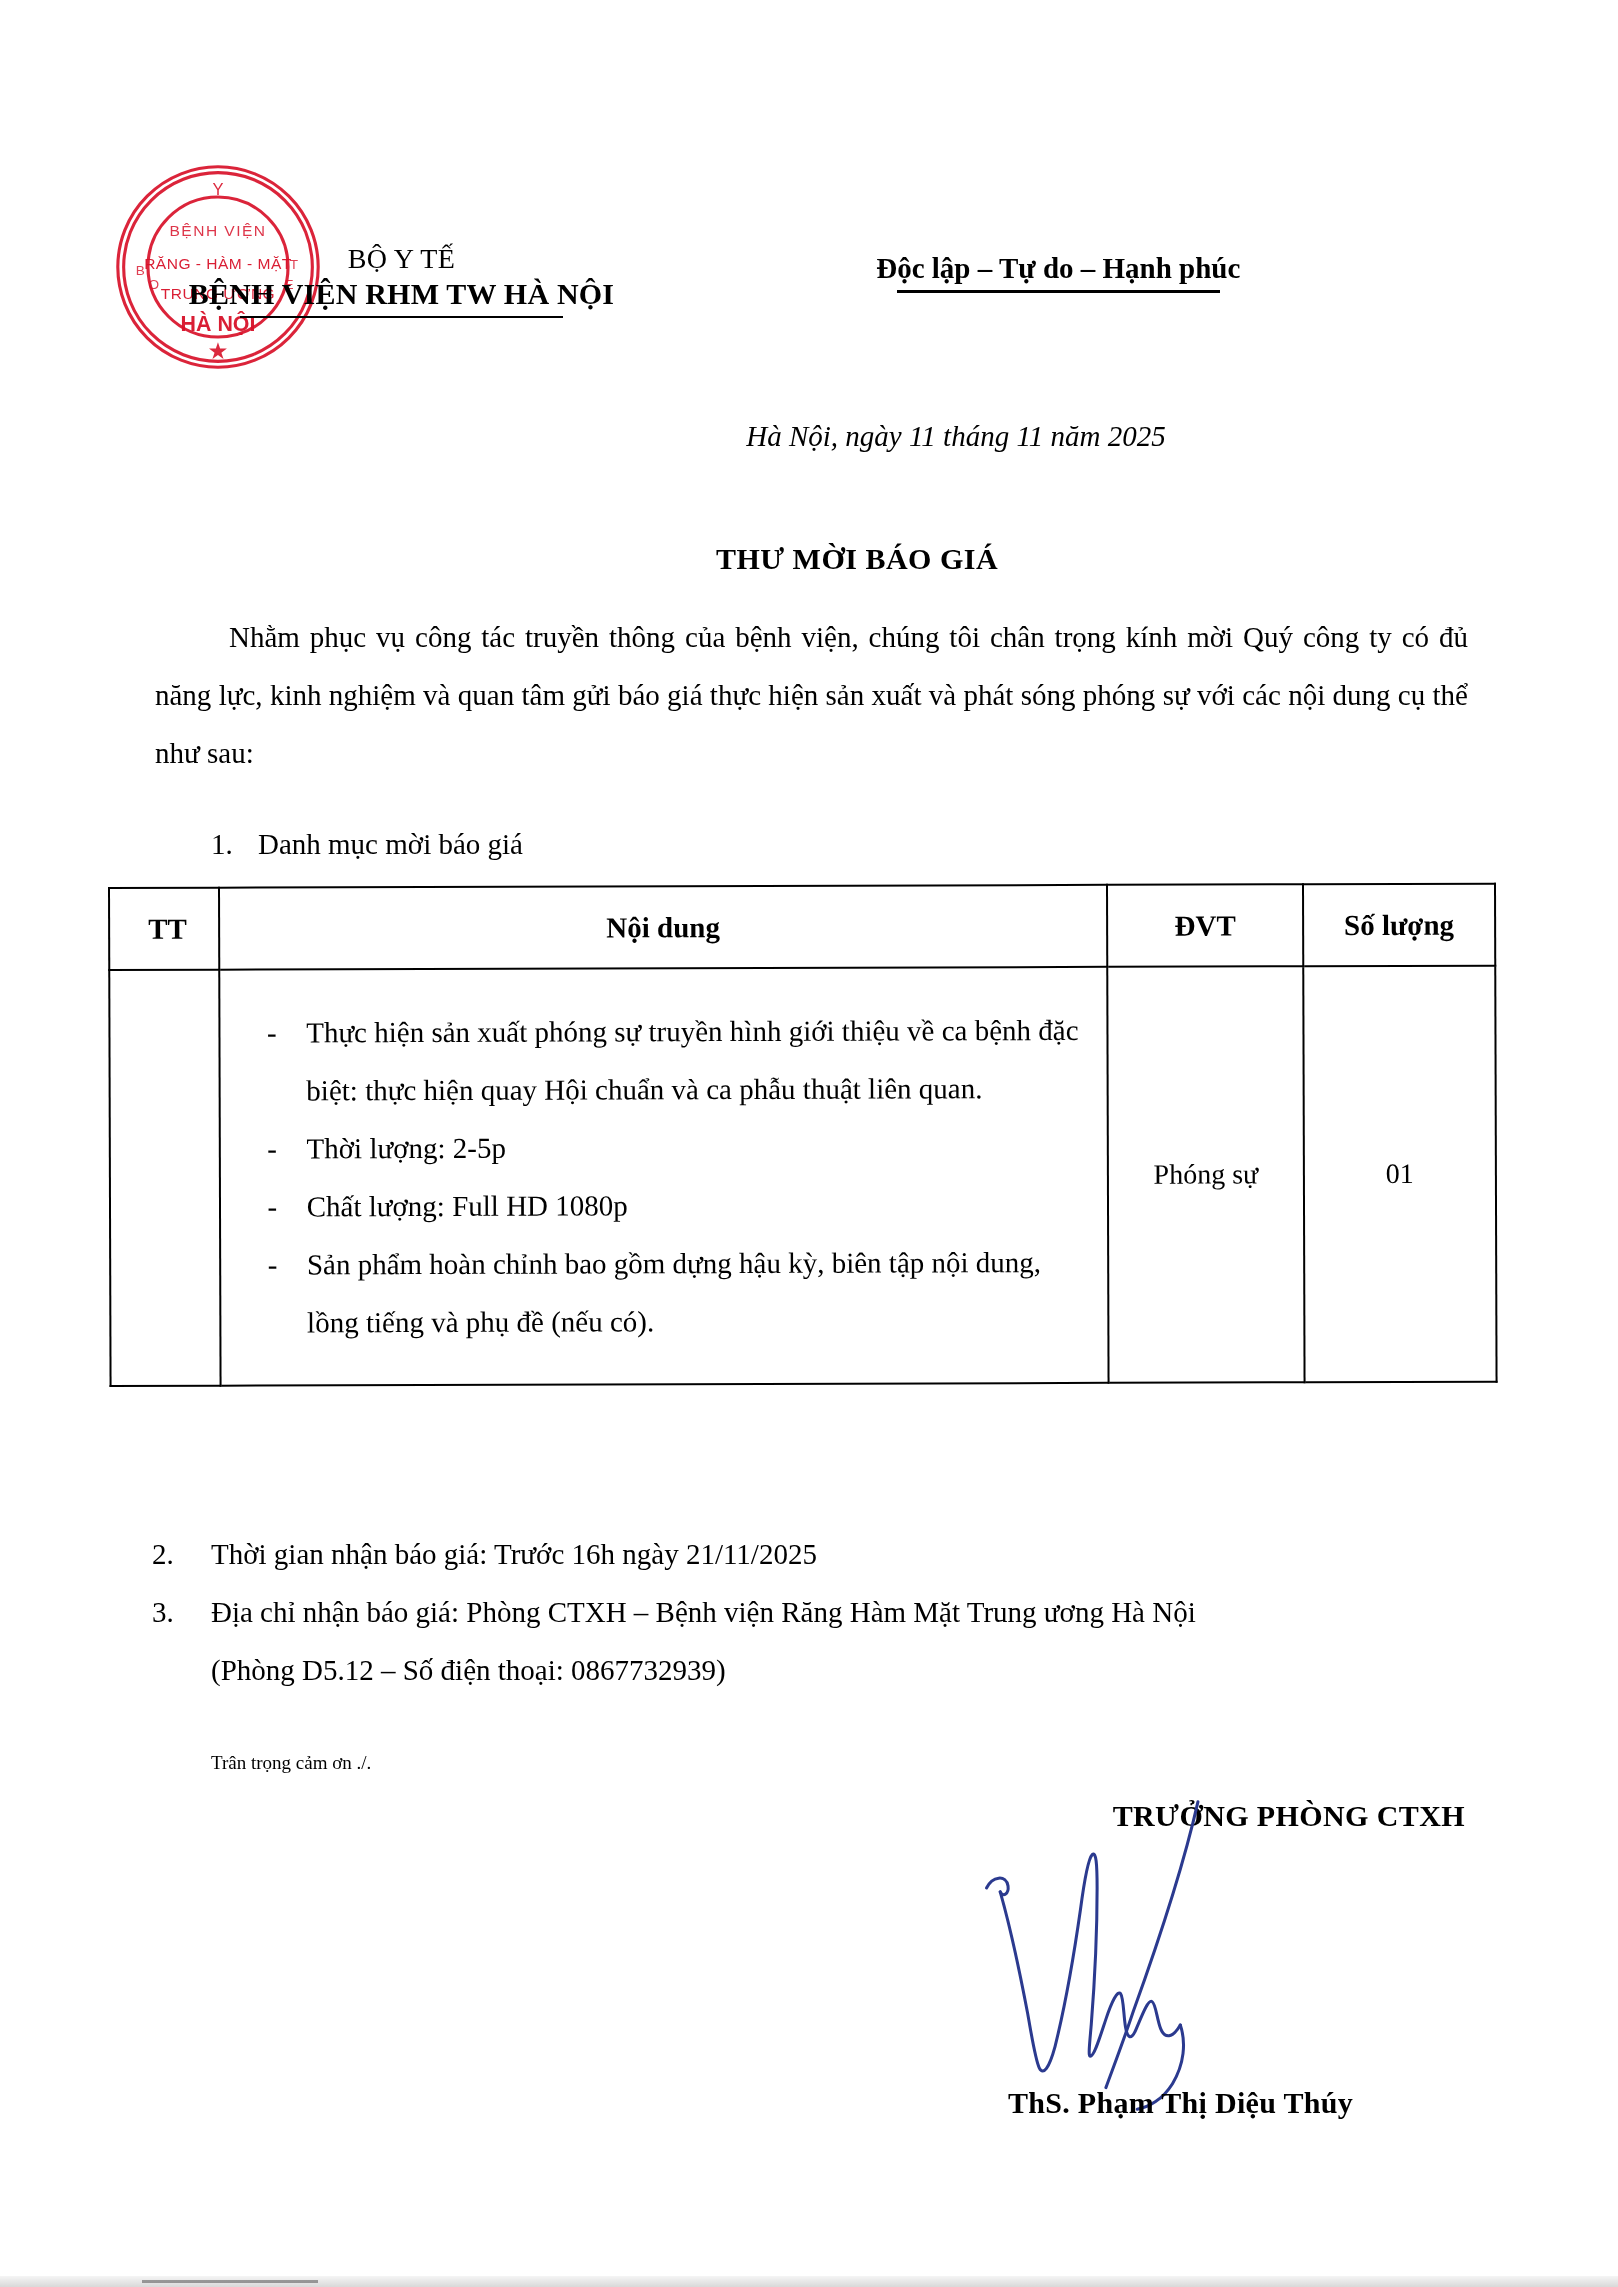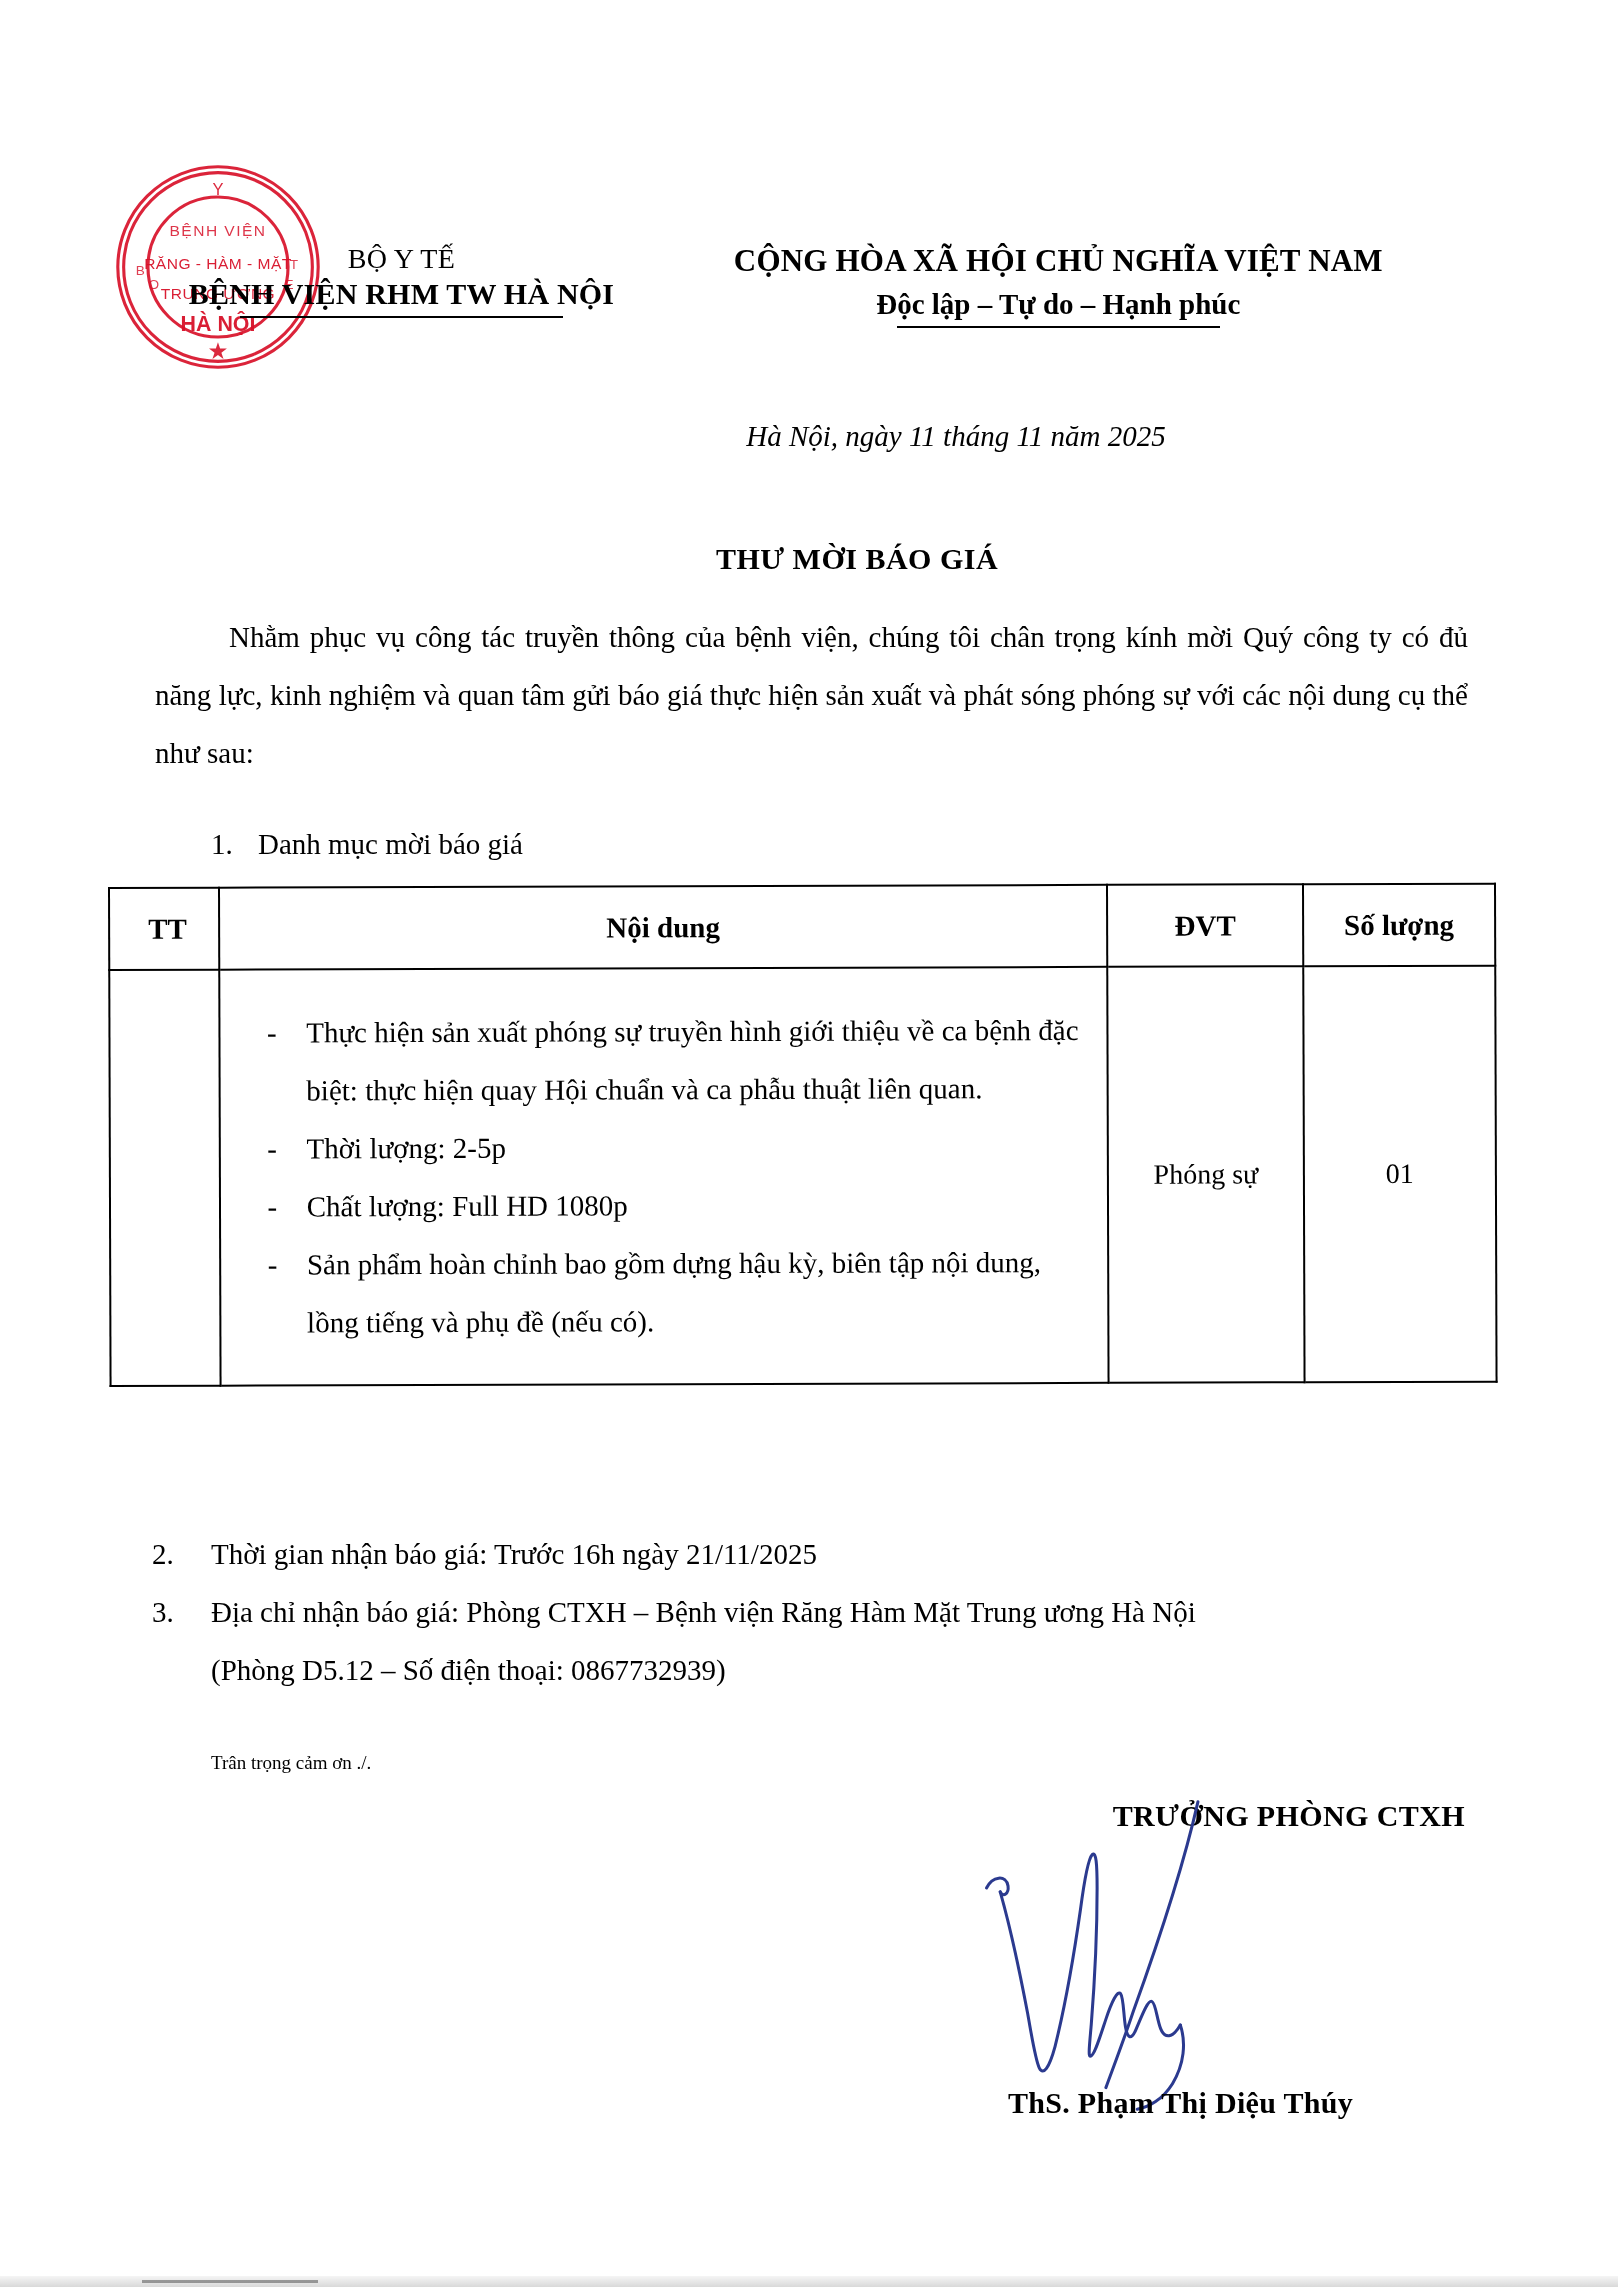--- a/index.html
+++ b/index.html
@@ -275,21 +275,20 @@
 
 <div class="page">
 
   <div class="header">
     <div class="header-left">
       <div class="ministry">BỘ Y TẾ</div>
       <div class="hospital">BỆNH VIỆN RHM TW HÀ NỘI</div>
       <div class="rule-left"></div>
     </div>
     <div class="header-right">
-      <div class="country">CỘNG HÒA XÃ HỘI CHỦ NGHĨA VIỆT NAM</div>
       <div class="motto">Độc lập – Tự do – Hạnh phúc</div>
       <div class="rule-right"></div>
     </div>
   </div>
 
   <svg class="seal" viewBox="0 0 220 220">
     <g fill="none" stroke="#d8122a" stroke-width="3.2" opacity="0.92">
       <circle cx="110" cy="110" r="103"></circle>
       <circle cx="110" cy="110" r="97"></circle>
       <circle cx="110" cy="110" r="72"></circle>

